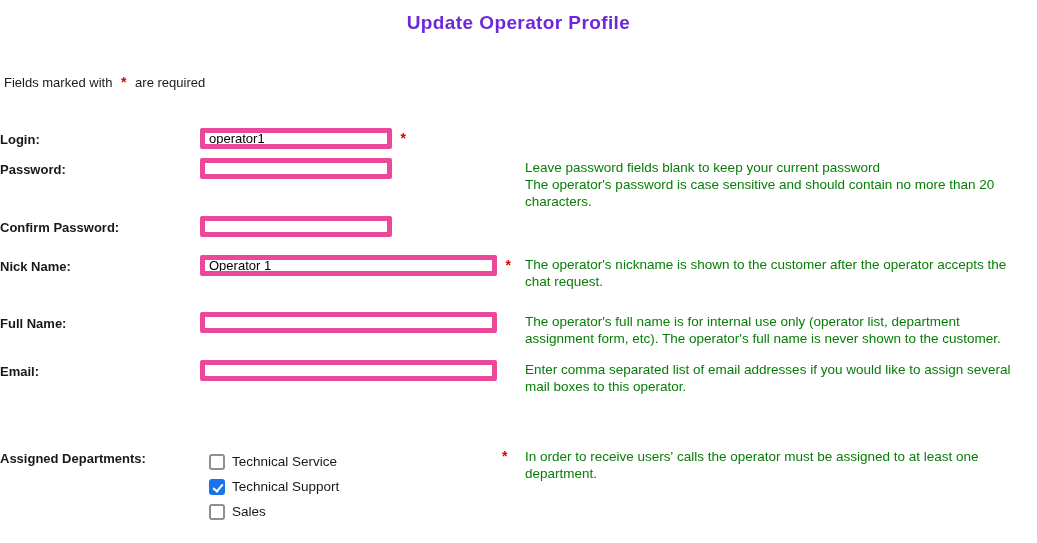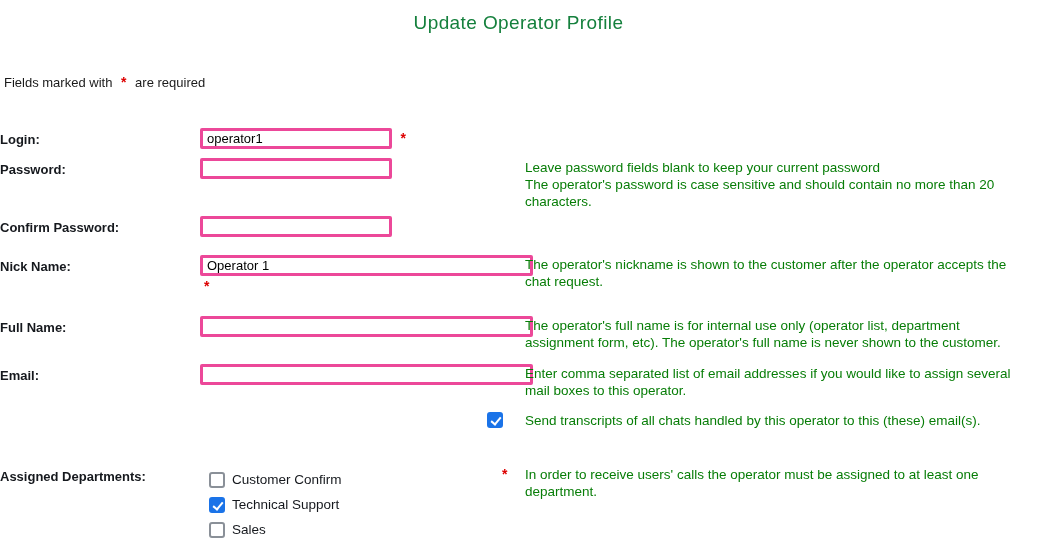--- a/index.html
+++ b/index.html
@@ -5,22 +5,22 @@
   * { margin:0; padding:0; box-sizing:border-box; }
   html,body { background:#ffffff; }
   body {
     width:1037px; height:543px; overflow:hidden;
     font-family:"Liberation Sans", sans-serif;
     color:#111;
   }
   .page-title {
     padding-top:11px;
     text-align:center;
-    font-size:19px; font-weight:400; letter-spacing:0.4px;
-    color:#15803d; line-height:24px;
+    font-size:19px; font-weight:700; letter-spacing:0.4px;
+    color:#6d28d9; line-height:24px;
   }
   .required-note {
     margin-top:39px; padding-left:4px;
     font-size:13px; line-height:17px; color:#1a1a1a;
   }
   .required-note .req-star { margin:0 5px; }
   .req {
     color:#dd0000; font-weight:bold; font-size:14px; line-height:16px;
   }
   .form { margin-top:37px; }
@@ -31,26 +31,26 @@
     padding-top:4px; line-height:16px;
     white-space:nowrap;
   }
   .cell-field { width:319px; padding-left:3px; }
   .cell-desc {
     width:499px; padding-left:9px; padding-top:1px;
     position:relative;
     font-size:13.5px; line-height:17px; color:#077D07;
   }
   input.text {
-    height:21px; border:3px solid #ec4899; border-radius:2px;
+    height:21px; border:5px solid #ec4899; border-radius:2px;
     padding:1px 4px; font-size:13px; font-family:inherit; color:#000;
     background:#fff; vertical-align:top;
   }
   .short { width:192px; }
-  .long  { width:333px; }
+  .long  { width:297px; }
   .cell-field .req { margin-left:4px; vertical-align:top; display:inline-block; padding-top:2px; }
 
   .row-login       { margin-bottom:9px; }
   .row-password    { margin-bottom:6px; }
   .row-confirm     { margin-bottom:18px; }
   .row-nick        { margin-bottom:22px; }
   .row-full        { margin-bottom:13px; }
   .row-email       { margin-bottom:12px; }
   .row-transcripts { margin-bottom:36px; }
 
@@ -143,33 +143,29 @@
       <input type="text" class="text long" value="" style="">
     </div>
     <div class="cell-desc">
       <div>Enter comma separated list of email addresses if you would like to assign several mail boxes to this operator.</div>
     </div>
   </div>
 
   <div class="row row-transcripts">
     <div class="cell-label"></div>
     <div class="cell-field"></div>
-    <div class="cell-desc">
-      <span class="checkbox marker-checkbox checked"></span>
-      <div>Send transcripts of all chats handled by this operator to this (these) email(s).</div>
-    </div>
   </div>
 
   <div class="row row-departments">
     <div class="cell-label">Assigned Departments:</div>
     <div class="cell-field">
       <div class="dept-list">
         <div class="dept-option">
           <span class="checkbox"></span>
-          <span class="dept-label">Customer Confirm</span>
+          <span class="dept-label">Technical Service</span>
         </div>
         <div class="dept-option">
           <span class="checkbox checked"></span>
           <span class="dept-label">Technical Support</span>
         </div>
         <div class="dept-option">
           <span class="checkbox"></span>
           <span class="dept-label">Sales</span>
         </div>
       </div>

